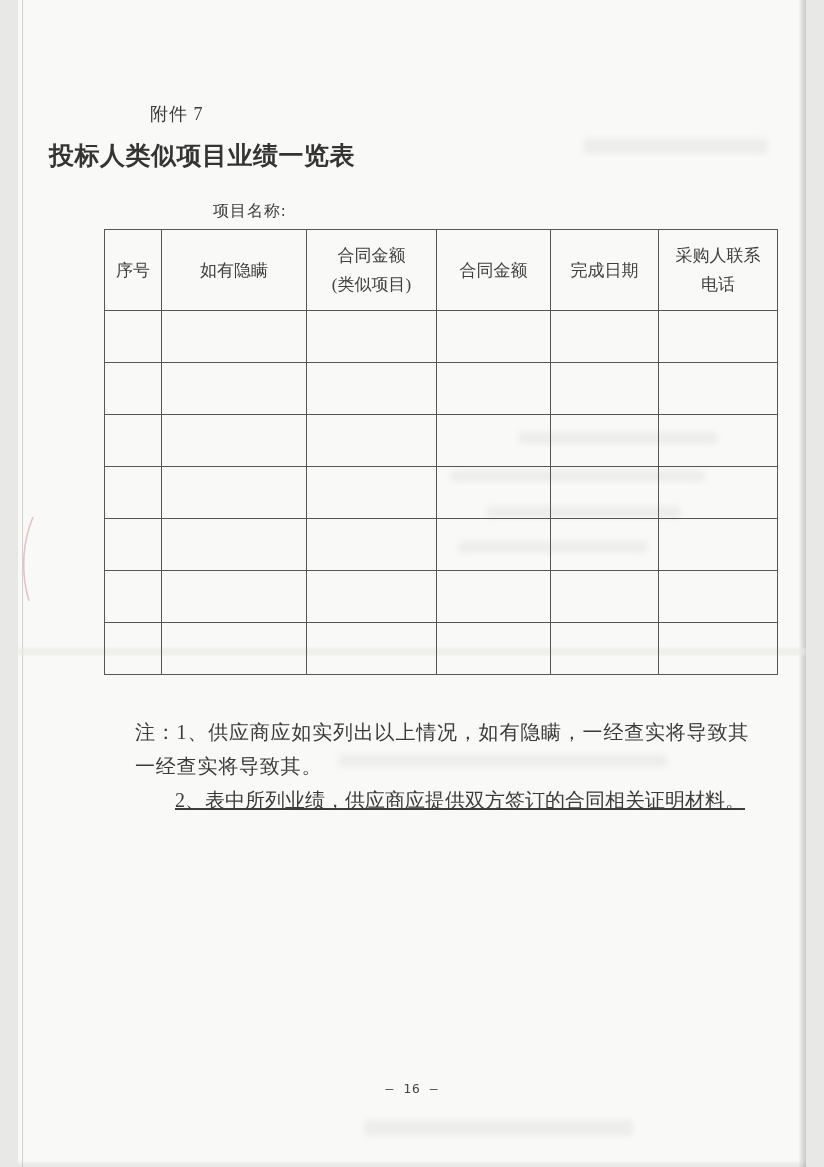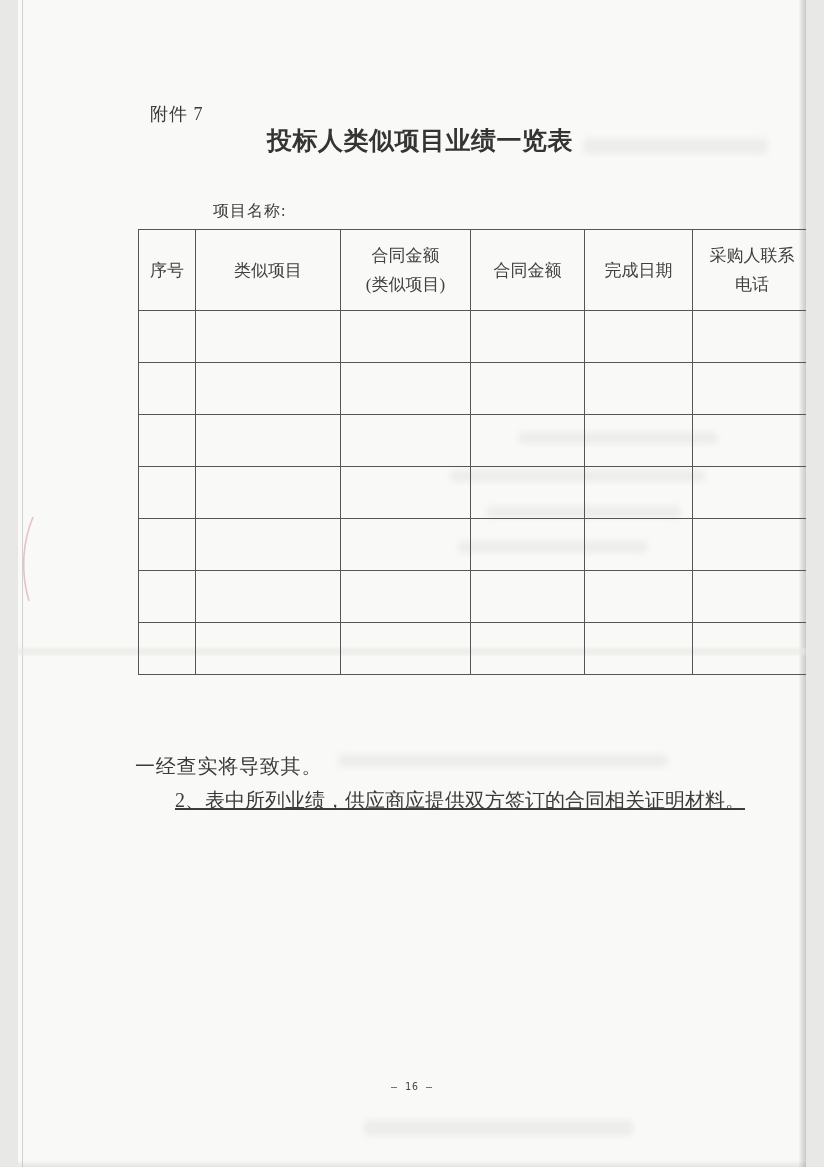--- a/index.html
+++ b/index.html
@@ -23,36 +23,36 @@
     filter:blur(3px); border-radius:5px; }
   .smudge.s1 { left:565px; top:138px; width:185px; height:16px; }
   .smudge.s2 { left:500px; top:432px; width:200px; height:12px; }
   .smudge.s3 { left:432px; top:470px; width:255px; height:12px; }
   .smudge.s4 { left:468px; top:506px; width:195px; height:12px; }
   .smudge.s5 { left:440px; top:541px; width:190px; height:12px; }
   .smudge.s6 { left:320px; top:754px; width:330px; height:13px; }
   .smudge.s7 { left:345px; top:1120px; width:270px; height:16px; }
   
   .attachment { position:absolute; left:132px; top:102px; font-size:18px; letter-spacing:1px; }
-  .title { position:absolute; left:16px; right:0; top:124px; margin:0;
-    text-align:center; font-size:25px; font-weight:700; letter-spacing:0.5px; color:#343434; }
+  .title { position:absolute; left:16px; right:0; top:124px; margin:15px;
+    font-size:25px; font-weight:700; letter-spacing:0.5px; color:#343434; }
   .project-label { position:absolute; left:163px; top:201px; font-size:16px; letter-spacing:1px;margin-left:32px; }
   table.results { position:absolute; left:86px; top:229px; width:673px;
-    border-collapse:collapse; table-layout:fixed;margin-left:34px; }
+    border-collapse:collapse; table-layout:fixed; }
   table.results th, table.results td { border:1px solid #565656; padding:0; }
   table.results th { height:80px; font-weight:400; font-size:17px; color:#404040;
     text-align:center; vertical-align:middle; line-height:29px; }
   table.results th span { display:block; }
   table.results td { height:51px; }
   .note { position:absolute; font-size:20px; white-space:nowrap; color:#3b3b3b; }
   .note1 { left:117px; top:719px; letter-spacing:0.8px; }
   .note2 { left:117px; top:753px; letter-spacing:0.8px; }
   .note3 { left:157px; top:787px; letter-spacing:0px;text-decoration:underline; }
   .page-number { position:absolute; left:0; right:0; top:1081px; text-align:center;
-    font-size:10px; font-family:"DejaVu Sans Mono","Liberation Mono",monospace;
+    font-size:13px; font-family:"DejaVu Sans Mono","Liberation Mono",monospace;
     color:#454545; letter-spacing:1px; }
 </style>
 </head>
 <body>
 
 <div class="page">
 
   <div class="edge-line-left"></div>
   <div class="edge-strip-right"></div>
   <div class="edge-strip-bottom"></div>
@@ -81,21 +81,21 @@
         <col style="width:108px">
         <col style="width:119px">
     </colgroup>
     <thead>
       <tr>
         <th>
           <span>序号</span>
             <span></span>
         </th>
         <th>
-          <span>类似项目</span>
+          <span>如有隐瞒</span>
             <span></span>
         </th>
         <th>
           <span>合同金额</span>
             <span>(类似项目)</span>
         </th>
         <th>
           <span>合同金额</span>
             <span></span>
         </th>
@@ -162,17 +162,18 @@
           <td></td>
           <td></td>
           <td></td>
           <td></td>
           <td></td>
           <td></td>
         </tr>
       </tbody>
   </table>
 
+  <div class="note note1">注：1、供应商应如实列出以上情况，如有隐瞒，一经查实将导致其</div>
   <div class="note note2">一经查实将导致其。</div>
   <div class="note note3">2、表中所列业绩，供应商应提供双方签订的合同相关证明材料。</div>
 
   <div class="page-number">— 16 —</div>
 </div>
 
 </body></html>

